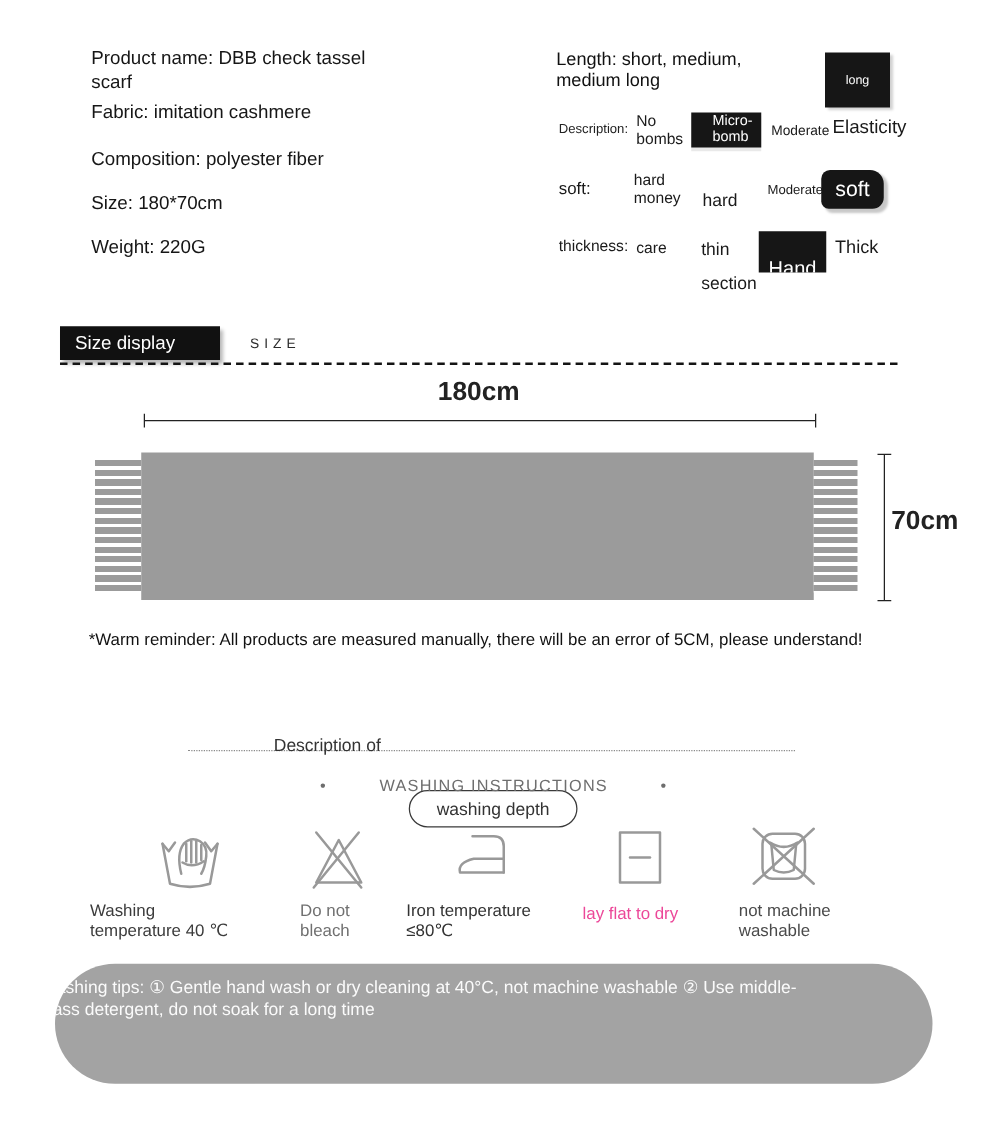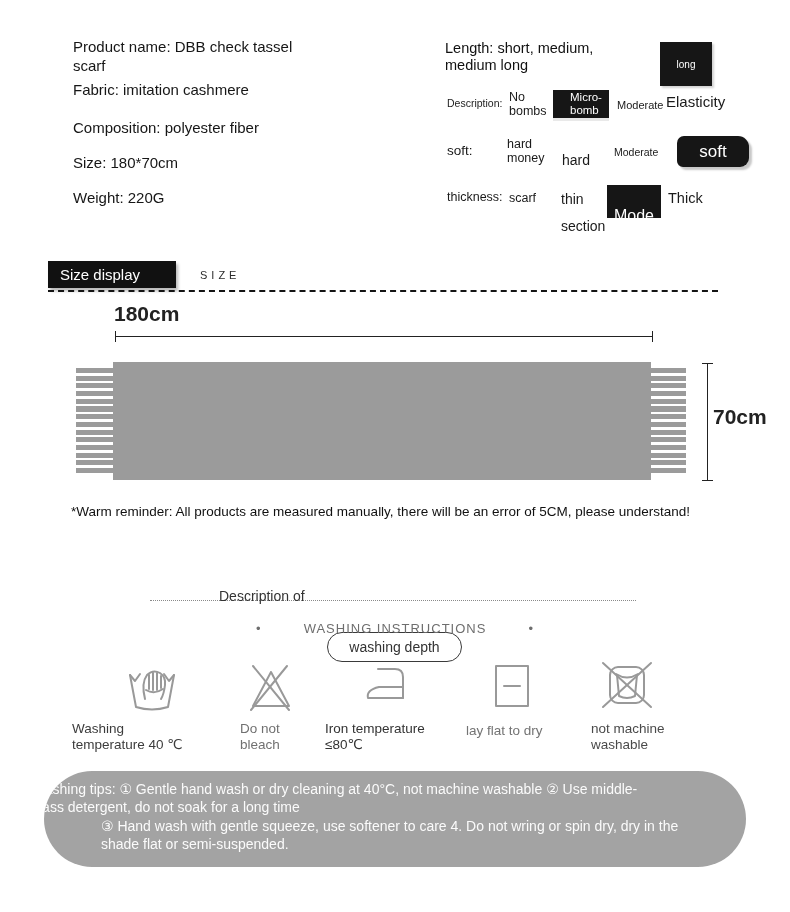--- a/index.html
+++ b/index.html
@@ -16,53 +16,53 @@
   .chip-long{left:660px;top:42px;width:52px;height:44px;font-size:10px;box-shadow:2px 2px 2px rgba(0,0,0,.18);}
   .lbl-elasticity{left:447px;top:97px;font-size:10.5px;color:#222;}
   .opt-nobombs{left:509px;top:91px;width:46px;font-size:12.5px;line-height:1.08;}
   .chip-micro{left:553px;top:90px;width:56px;height:28px;font-size:11.5px;line-height:1.1;justify-content:flex-start;padding-left:17px;box-sizing:border-box;box-shadow:0 3px 0 #e9e9e9;}
   .opt-moderate2{left:617px;top:99px;font-size:11px;}
   .opt-elasticity{left:666px;top:93px;font-size:15px;}
   .lbl-soft{left:447px;top:143px;font-size:13.5px;}
   .opt-hardmoney{left:507px;top:137px;width:48px;font-size:12.5px;line-height:1.12;}
   .opt-hard{left:562px;top:140px;font-size:14px;margin-top:12px;}
   .opt-moderate3{left:614px;top:146px;width:44px;font-size:10.5px;line-height:1.15;}
-  .chip-soft{left:657px;top:136px;width:72px;height:31px;font-size:17px;border-radius:7px 11px 9px 6px;box-shadow:3px 3px 2px rgba(0,0,0,.22);margin-left:20px;}
+  .chip-soft{left:657px;top:136px;width:50px;height:31px;font-size:17px;border-radius:7px 11px 9px 6px;box-shadow:3px 3px 2px rgba(0,0,0,.22);}
   .lbl-thickness{left:447px;top:190px;width:52px;font-size:12.5px;line-height:1.25;}
   .opt-thin{left:509px;top:191px;font-size:12.5px;}
   .opt-thinsection{left:561px;top:186px;width:44px;font-size:14px;line-height:27px;}
   .chip-mode{left:607px;top:185px;width:54px;height:33px;font-size:16px;overflow:hidden;align-items:flex-end;}
   .chip-mode span{margin-bottom:-7px;}
   .opt-thick{left:668px;top:190px;font-size:14.5px;}
   
   .size-badge{left:48px;top:261px;width:128px;height:27px;background:#111;color:#fff;font-size:15px;display:flex;align-items:center;padding-left:12px;box-sizing:border-box;box-shadow:2px 3px 3px rgba(0,0,0,.28);}
   .size-sub{left:200px;top:269px;font-size:11px;letter-spacing:4px;color:#2b2b2b;}
   .dash-line{left:48px;top:290px;width:670px;border-top:2px dashed #141414;height:0;}
-  .w-label{left:114px;top:302px;width:538px;text-align:left;font-size:21px;font-weight:bold;color:#222;}
+  .w-label{left:114px;top:302px;width:538px;text-align:center;font-size:21px;font-weight:bold;color:#222;}
   .hmeasure{left:115px;top:331px;width:536px;height:11px;border-left:1.5px solid #222;border-right:1.5px solid #222;}
   .hmeasure::before{content:"";position:absolute;left:0;right:0;top:5px;border-top:1.5px solid #222;}
   .tassel-l{left:76px;top:368px;width:37px;height:106px;background:repeating-linear-gradient(to bottom,#9b9b9b 0 5px,#ffffff 5px 7.7px);}
   .scarf-body{left:113px;top:362px;width:538px;height:118px;background:#9b9b9b;}
   .tassel-r{left:651px;top:368px;width:35px;height:106px;background:repeating-linear-gradient(to bottom,#9b9b9b 0 5px,#ffffff 5px 7.7px);}
   .vmeasure{left:702px;top:363px;width:11px;height:116px;border-top:1.5px solid #222;border-bottom:1.5px solid #222;}
   .vmeasure::before{content:"";position:absolute;top:0;bottom:0;left:5px;border-left:1.5px solid #222;}
   .h-label{left:713px;top:405px;font-size:21px;font-weight:bold;color:#222;}
   .reminder{left:71px;top:502px;width:648px;font-size:13.5px;line-height:1.5;color:#111;}
   
   .dot-line{left:150px;top:600px;width:486px;border-top:1.5px dotted #8a8a8a;height:0;}
   .desc-prefix{left:219px;top:588px;font-size:14px;color:#333;}
   .desc-oval{left:327px;top:584px;width:135px;height:30px;border:1.4px solid #3a3a3a;border-radius:15px;background:#fff;display:flex;align-items:center;justify-content:center;font-size:14px;color:#333;box-sizing:border-box;margin-top:48px;}
   .wash-sub{left:150px;top:621px;width:490px;display:flex;align-items:center;justify-content:center;column-gap:42px;color:#6e6e6e;font-size:13px;letter-spacing:1px;}
   .icon-box{position:absolute;}
   .icon-box svg{display:block;}
   .care-label{position:absolute;font-size:13.5px;line-height:1.18;}
   .cl1{left:72px;top:721px;width:122px;color:#3c3c3c;}
   .cl2{left:240px;top:721px;width:56px;color:#707070;}
   .cl3{left:325px;top:721px;width:125px;color:#333;}
-  .cl4{left:466px;top:723px;width:130px;color:#737373;}
+  .cl4{left:466px;top:723px;width:130px;color:#ec4899;}
   .cl5{left:591px;top:721px;width:92px;color:#4a4a4a;}
   
   .tips{left:44px;top:771px;width:702px;height:96px;background:#a3a3a3;border-radius:50px;overflow:hidden;color:#fbfbfb;}
   .tips .blk{position:absolute;font-size:14px;line-height:17.5px;white-space:nowrap;}
   .tips .blk1{left:-12px;top:10px;}
   .tips .blk2{left:57px;top:47px;}
 </style>
 </head>
 <body>
 
@@ -86,24 +86,24 @@
     <div class="abs opt-moderate2">Moderate</div>
     <div class="abs opt-elasticity">Elasticity</div>
 
     <div class="abs lbl-soft">soft:</div>
     <div class="abs opt-hardmoney">hard money</div>
     <div class="abs opt-hard">hard</div>
     <div class="abs opt-moderate3">Moderate</div>
     <div class="abs chip chip-soft">soft</div>
 
     <div class="abs lbl-thickness">thickness:</div>
-    <div class="abs opt-thin">scarf</div>
+    <div class="abs opt-thin">care</div>
     <div class="abs opt-thinsection">thin section</div>
     <div class="abs chip chip-mode">
-        <span>Mode</span>
+        <span>Hand</span>
       </div>
     <div class="abs opt-thick">Thick</div>
   </div>
 
   <div>
     <div class="abs size-badge">Size display</div>
     <div class="abs size-sub">SIZE</div>
     <div class="abs dash-line"></div>
 
     <div class="abs w-label">180cm</div>
@@ -176,20 +176,16 @@
     <div class="care-label cl2">Do not bleach</div>
     <div class="care-label cl3">Iron temperature ≤80℃</div>
     <div class="care-label cl4">lay flat to dry</div>
     <div class="care-label cl5">not machine washable</div>
 
     <div class="abs tips">
       <div class="blk blk1">
         <div>Washing tips: ① Gentle hand wash or dry cleaning at 40°C, not machine washable ② Use middle-</div>
         <div>class detergent, do not soak for a long time</div>
       </div>
-      <div class="blk blk2">
-        <div>③ Hand wash with gentle squeeze, use softener to care 4. Do not wring or spin dry, dry in the</div>
-        <div>shade flat or semi-suspended.</div>
-      </div>
     </div>
   </div>
 
 </div>
 
 </body></html>

